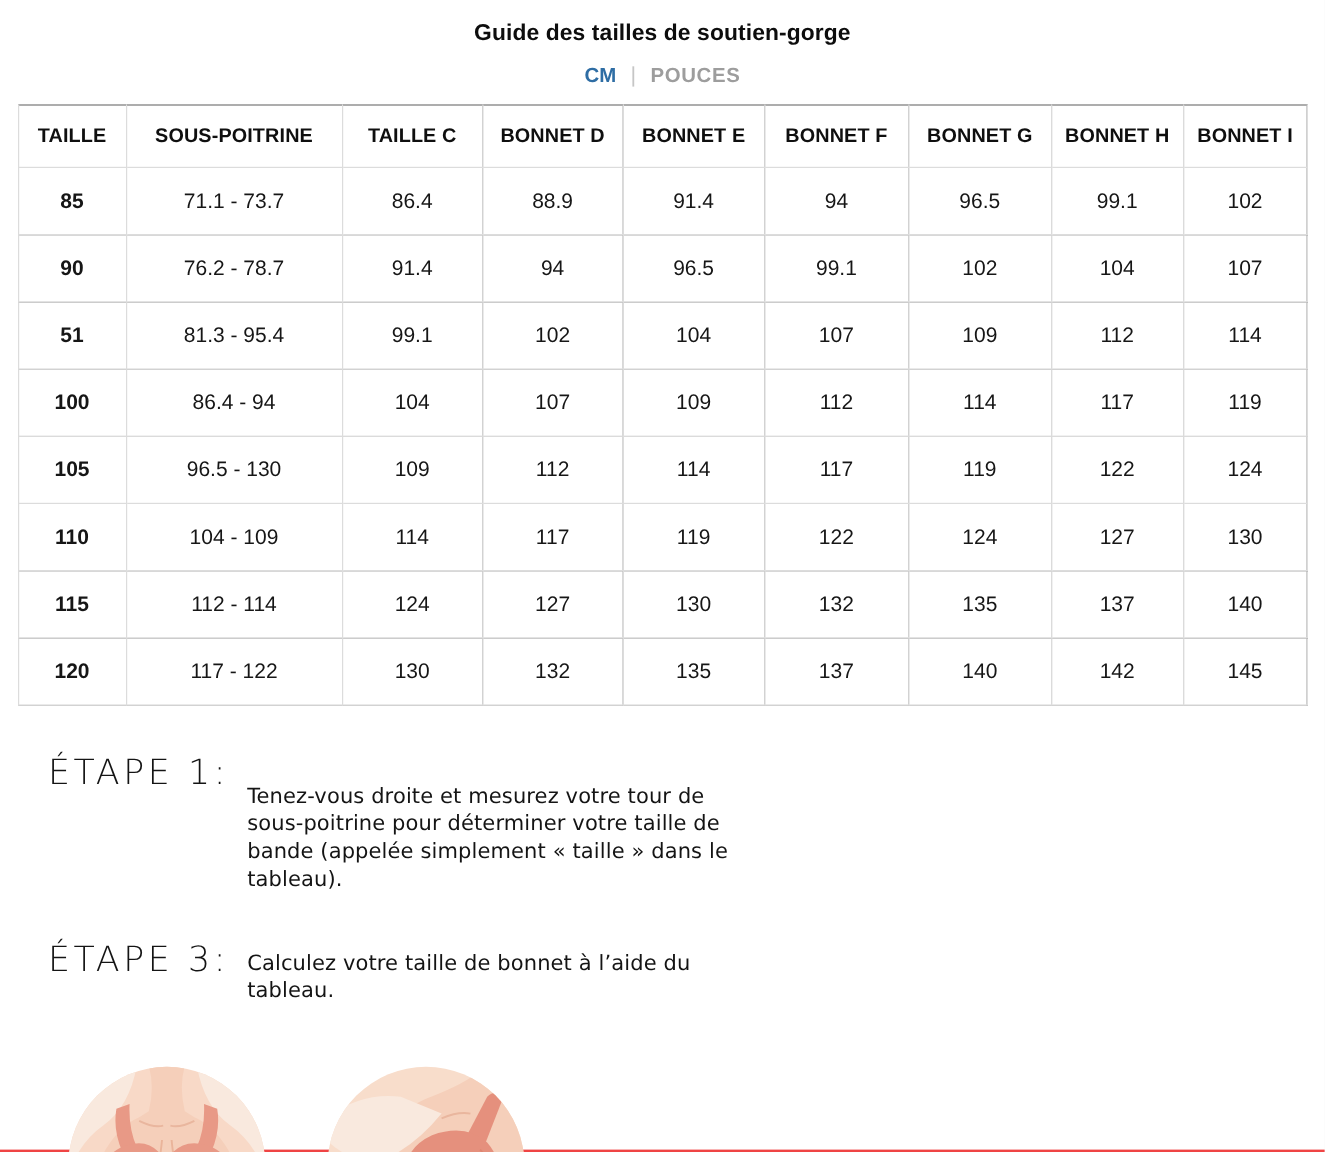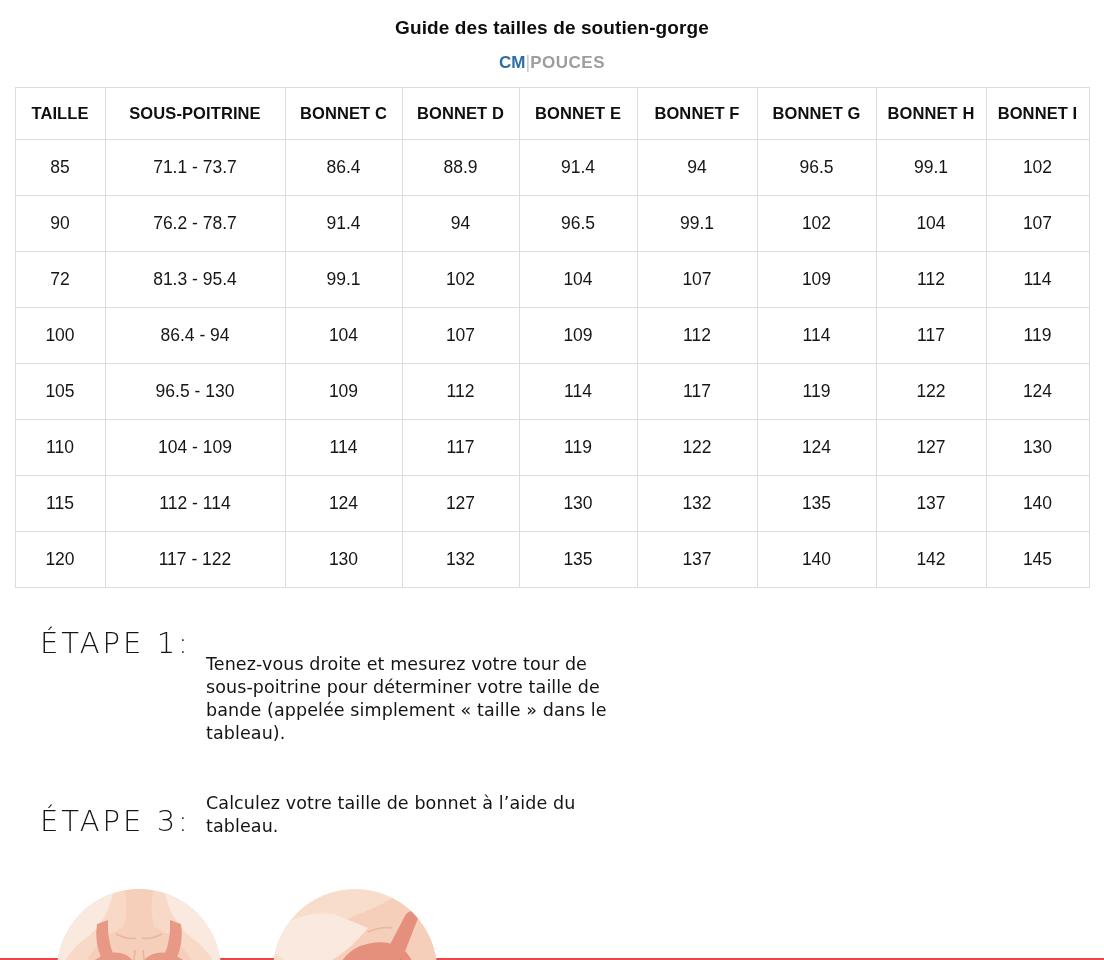--- a/index.html
+++ b/index.html
@@ -24,20 +24,21 @@
     font-size:19px;
     font-weight:bold;
     color:#0d0d0d;
     letter-spacing:0.1px;
   }
   .unit-toggle {
     margin-top:13px;
     display:flex;
     justify-content:center;
     align-items:center;
+    gap:12px;
     font-size:17px;
     font-weight:bold;
   }
   .unit-cm     { color:#2e6da4; cursor:pointer; }
   .unit-sep    { color:#c6c6c6; font-weight:normal; font-size:18px; }
   .unit-inches { color:#9d9d9d; cursor:pointer; letter-spacing:0.5px; }
 
   
   table.size-table {
     margin:14px auto 0 auto;
@@ -58,37 +59,37 @@
     font-weight:bold;
     color:#0f0f0f;
     letter-spacing:0.1px;
   }
   .size-table td {
     height:56px;
     font-size:17.5px;
     font-weight:normal;
     color:#161616;
   }
-  .size-table td.cell-size { font-weight:normal; }
+  .size-table td.cell-size { font-weight:bold; }
 
   
   .bottom {
     margin-top:32px;
     padding-left:40px;
     display:flex;
     align-items:flex-start;
     flex-direction:column;
   }
   .steps { width:595px; flex-shrink:0; }
   .step {
     display:flex;
     align-items:flex-start;
     margin-bottom:14px;
   }
-  .step:last-child { align-items:flex-end; margin-bottom:0; }
+  .step:last-child { align-items:center; margin-bottom:0; }
   .step-label {
     width:166px;
     flex-shrink:0;
     font-family:"DejaVu Sans", sans-serif;
     font-weight:300;
     font-size:29px;
     letter-spacing:3px;
     color:#141414;
     margin-top:6px;
     white-space:nowrap;
@@ -148,21 +149,21 @@
         <col style="width:118px">
         <col style="width:120px">
       <col style="width:119px">
         <col style="width:110px">
         <col style="width:103px">
     </colgroup>
     <thead>
       <tr>
         <th>TAILLE</th>
         <th>SOUS-POITRINE</th>
-        <th>BONNET C</th>
+        <th>TAILLE C</th>
         <th>BONNET D</th>
         <th>BONNET E</th>
         <th>BONNET F</th>
         <th>BONNET G</th>
         <th>BONNET H</th>
         <th>BONNET I</th>
       </tr>
     </thead>
     <tbody>
         <tr>
@@ -181,21 +182,21 @@
           <td>76.2 - 78.7</td>
           <td>91.4</td>
           <td>94</td>
           <td>96.5</td>
           <td>99.1</td>
           <td>102</td>
           <td>104</td>
           <td>107</td>
         </tr>
         <tr>
-          <td class="cell-size">72</td>
+          <td class="cell-size">51</td>
           <td>81.3 - 95.4</td>
           <td>99.1</td>
           <td>102</td>
           <td>104</td>
           <td>107</td>
           <td>109</td>
           <td>112</td>
           <td>114</td>
         </tr>
         <tr>

